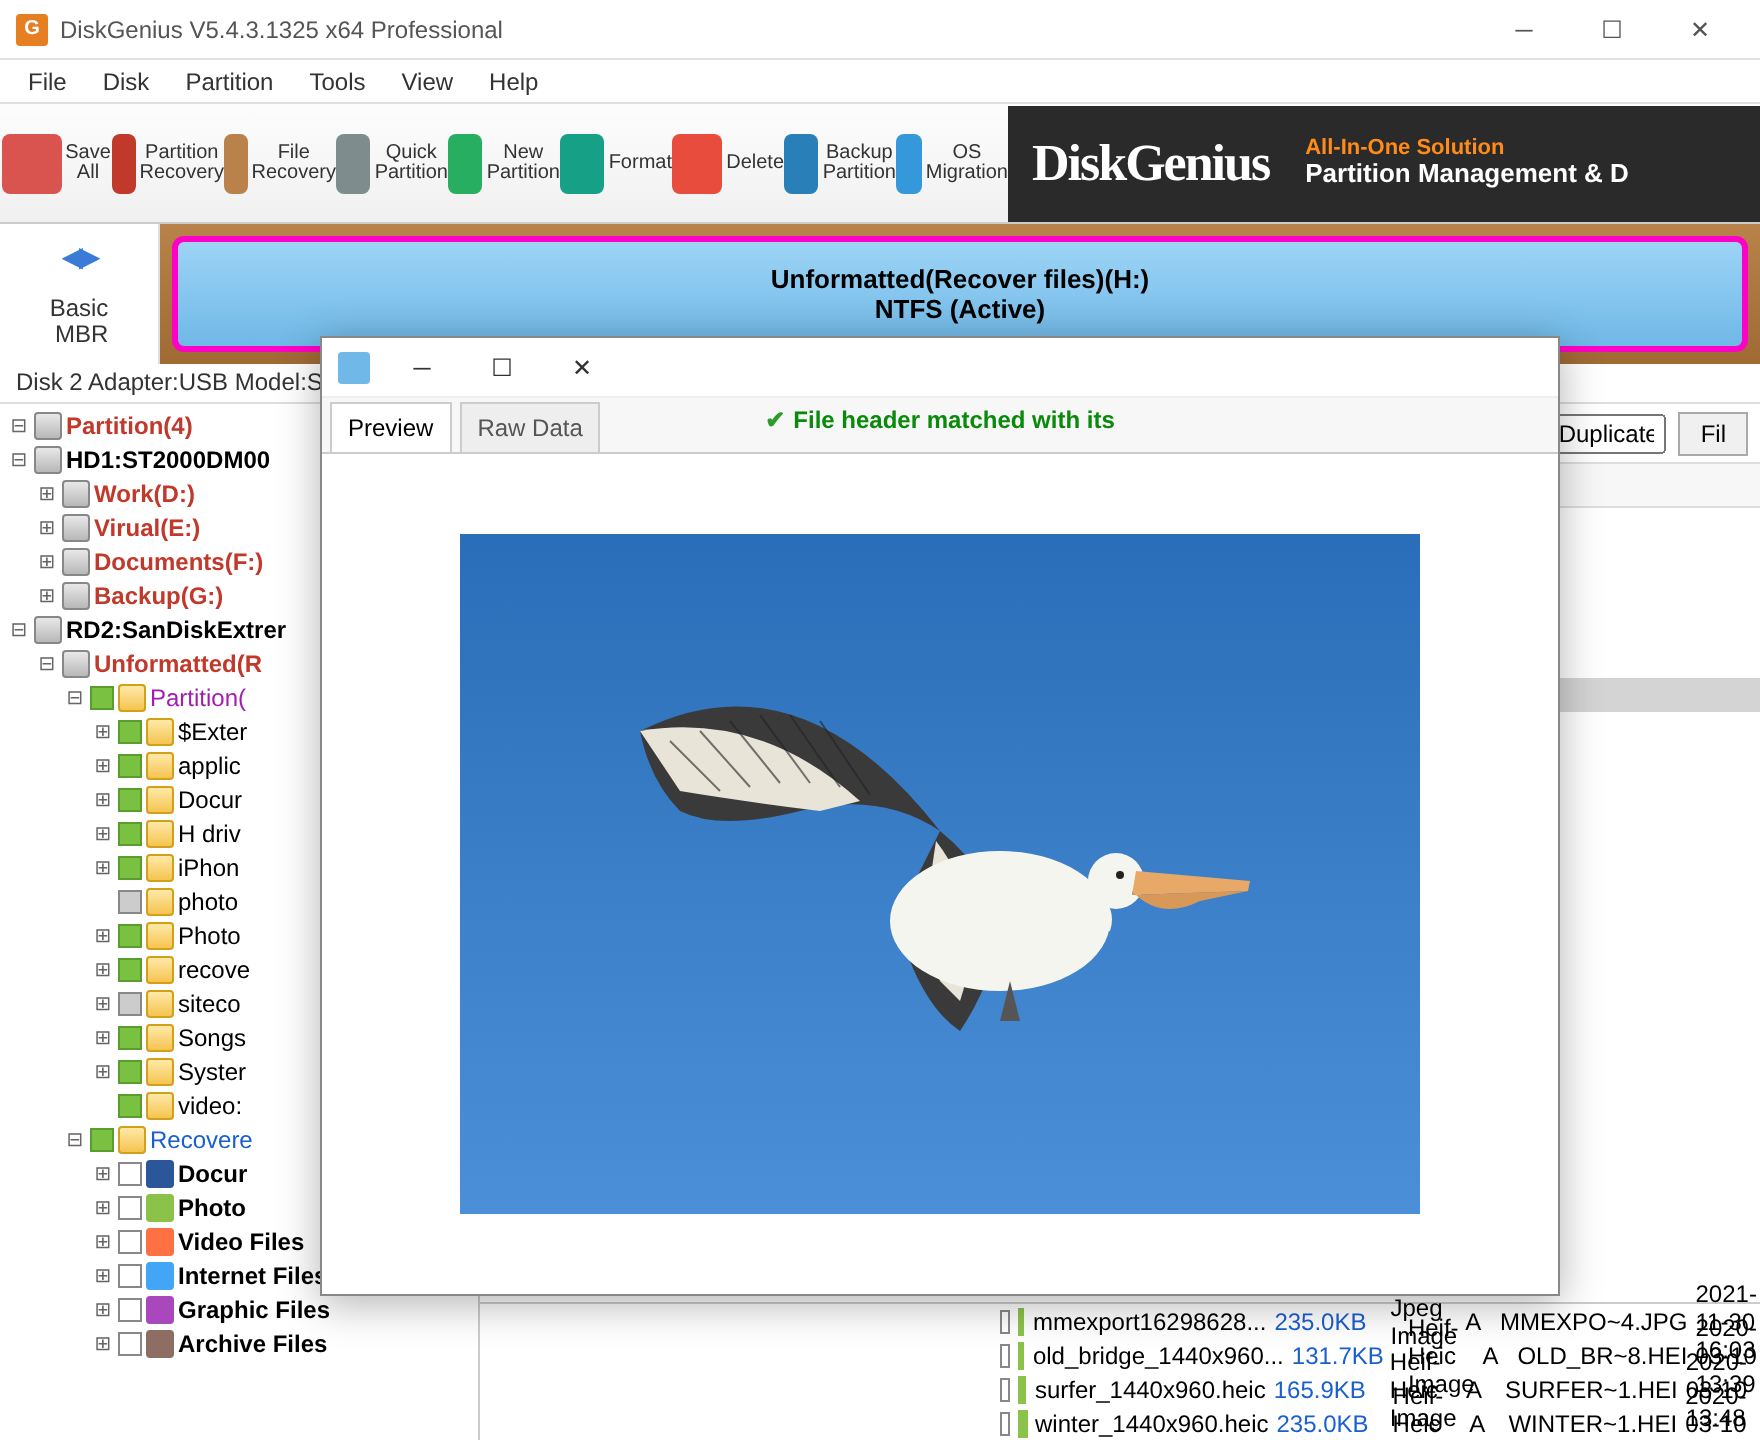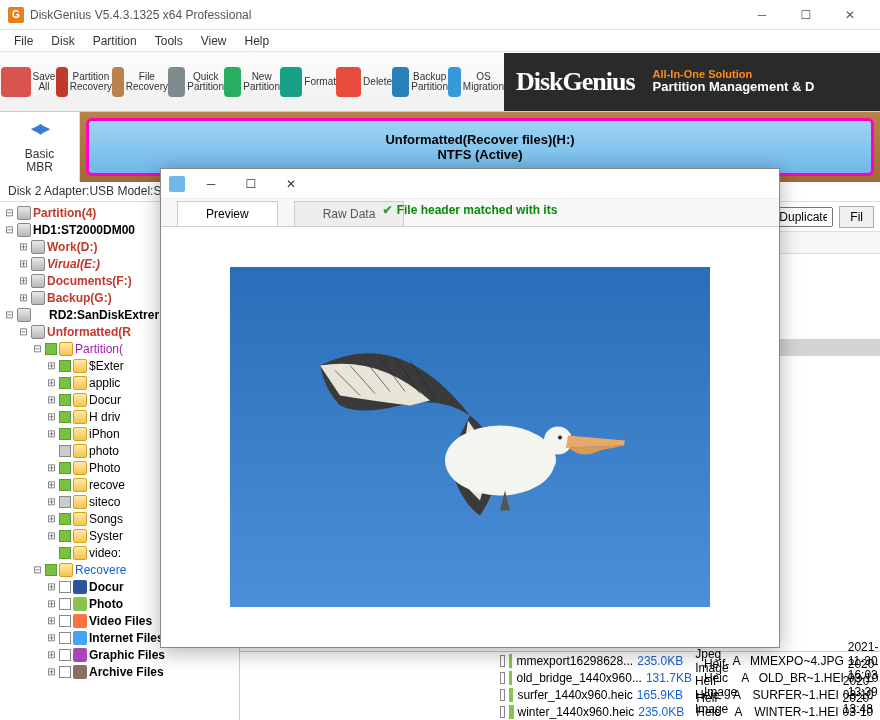--- a/index.html
+++ b/index.html
@@ -23,21 +23,21 @@
 .toolbanner { flex: 1; height: 58px; background: #2a2a2a; color: #fff; display: flex; align-items: center; padding: 0 12px; gap: 18px; }
 .toolbanner .brand { font-size: 26px; font-weight: bold; font-family: Georgia, serif; letter-spacing: -1px; }
 .toolbanner .sub { display:flex;flex-direction:column;line-height:1.1;}
 .toolbanner .sub1 { font-size: 11px; font-weight:bold; color:#ff8c1a;}
 .toolbanner .sub2 { font-size: 13px; font-weight:bold;}
 
 
 .diskbar-row { display:flex; height: 70px; }
 .diskbar-left { width: 80px; display:flex; flex-direction:column; align-items:center; justify-content:center; border-right:1px solid #ddd;}
 .diskbar-left .arrows { color:#3a7bd5; font-size:14px; letter-spacing:-2px;}
-.diskbar-left .lbl { font-size:11px; color:#333; text-align:center; line-height:1.1; margin-top:12px;}
+.diskbar-left .lbl { font-size:11px; color:#333; text-align:right; line-height:1.1; margin-top:12px;}
 .diskbar { flex:1; padding: 6px; background: linear-gradient(#b8824a,#a06a35); }
 .diskbar-inner { height: 100%; border: 3px solid #ff00c8; border-radius: 6px; background: linear-gradient(#9dd4f5,#6fb8e8); display:flex; flex-direction:column; align-items:center; justify-content:center;}
 .diskbar-inner div { font-size: 13px; font-weight: bold; color: #000; }
 
 .infoline { height: 20px; padding: 2px 8px; color: #333; border-bottom: 1px solid #ddd; white-space:nowrap; overflow:hidden;}
 
 
 .main { display: flex; height: calc(720px - 30px - 22px - 60px - 70px - 20px); }
 .tree { width: 240px; border-right: 1px solid #ccc; overflow: hidden; padding: 2px 0; background:#fff;}
 .tree-row { display:flex; align-items:center; height:17px; white-space:nowrap; padding-right:4px; gap:2px;}
@@ -68,21 +68,21 @@
 .bf-row .ic{width:14px;height:14px;}
 .c-name{width:150px;} .c-size{width:60px;text-align:right;color:#1a5fd0;padding-right:8px;} .c-type{width:110px;} .c-attr{width:50px;} .c-short{width:110px;} .c-date{width:120px;}
 
 
 .preview-win { position:absolute; left:160px; top:168px; width:620px; height:480px; background:#fff; border:1px solid #888; box-shadow: 0 4px 20px rgba(0,0,0,0.3);}
 .pw-title { height:30px; display:flex; align-items:center; padding:0 8px; background:#fff; border-bottom:1px solid #eee;}
 .pw-title .ic{width:16px;height:16px;background:#6fb8e8;border-radius:2px;margin-right:6px;}
 .pw-title .t{flex:1;color:#333;}
 .pw-title .wb{width:40px;height:28px;display:flex;align-items:center;justify-content:center;color:#333;}
 .pw-tabs { height:28px; display:flex; align-items:flex-end; border-bottom:1px solid #ccc; background:#f7f7f7; position:relative;}
-.pw-tab { padding:5px 28px; border:1px solid #ccc; border-bottom:none; background:#fff; margin-left:16px; font-size:12px;}
+.pw-tab { padding:5px 8px; border:1px solid #ccc; border-bottom:none; background:#fff; margin-left:4px; font-size:12px;}
 .pw-tab.inact { background:#eee; color:#555;}
 .pw-status { position:absolute; left:50%; transform:translateX(-50%); top:4px; color:#0a8a0a; font-weight:bold; font-size:12px; display:flex; align-items:center; gap:4px;}
 .pw-status .chk{color:#2a9d2a;}
 .pw-body { height: calc(100% - 58px); display:flex; align-items:center; justify-content:center; background:#fff; padding:20px;}
 .pw-img { width:480px; height:340px; background: linear-gradient(180deg,#2a6db8 0%,#3a7fc8 50%,#4a8fd8 100%); position:relative; overflow:hidden;}
 
 .bird { position:absolute; left:50%; top:50%; transform:translate(-50%,-50%);}
 .bird svg { width:380px; height:260px;}
 </style>
 </head>
@@ -181,36 +181,36 @@
         <span class="lbl" style="font-weight:bold;">HD1:ST2000DM00</span>
       </div>
       <div class="tree-row ind1">
         <span class="exp">⊞</span>
         <span class="ic drive"></span>
         <span class="lbl" style="font-weight:bold;color:#c0392b;">Work(D:)</span>
       </div>
       <div class="tree-row ind1">
         <span class="exp">⊞</span>
         <span class="ic drive"></span>
-        <span class="lbl" style="font-weight:bold;color:#c0392b;font-style:italic;">Virual(E:)</span>
+        <span class="lbl" style="font-weight:bold;color:#c0392b;">Virual(E:)</span>
       </div>
       <div class="tree-row ind1">
         <span class="exp">⊞</span>
         <span class="ic drive"></span>
         <span class="lbl" style="font-weight:bold;color:#c0392b;">Documents(F:)</span>
       </div>
       <div class="tree-row ind1">
         <span class="exp">⊞</span>
         <span class="ic drive"></span>
         <span class="lbl" style="font-weight:bold;color:#c0392b;">Backup(G:)</span>
       </div>
       <div class="tree-row ind0">
         <span class="exp">⊟</span>
         <span class="ic drive"></span>
-        <span class="lbl" style="font-weight:bold;margin-left:16px;">RD2:SanDiskExtrer</span>
+        <span class="lbl" style="font-weight:bold;">RD2:SanDiskExtrer</span>
       </div>
       <div class="tree-row ind1">
         <span class="exp">⊟</span>
         <span class="ic drive"></span>
         <span class="lbl" style="font-weight:bold;color:#c0392b;">Unformatted(R</span>
       </div>
       <div class="tree-row ind2">
         <span class="exp">⊟</span>
         <span class="cb grn"></span>
         <span class="ic folder"></span>
@@ -409,21 +409,21 @@
   <span class="c-short">MMEXPO~4.JPG</span>
   <span class="c-date">2021-11-30 16:03</span>
         </div>
         <div class="bf-row">
           <span class="cb"></span>
   <span class="ic" style="background:#8bc34a"></span>
   <span class="c-name">old_bridge_1440x960...</span>
   <span class="c-size">131.7KB</span>
   <span class="c-type">Heif-Heic Image</span>
   <span class="c-attr">A</span>
-  <span class="c-short">OLD_BR~1.HEI</span>
+  <span class="c-short">OLD_BR~8.HEI</span>
   <span class="c-date">2020-03-10 13:39</span>
         </div>
         <div class="bf-row">
           <span class="cb"></span>
   <span class="ic" style="background:#8bc34a"></span>
   <span class="c-name">surfer_1440x960.heic</span>
   <span class="c-size">165.9KB</span>
   <span class="c-type">Heif-Heic Image</span>
   <span class="c-attr">A</span>
   <span class="c-short">SURFER~1.HEI</span>

